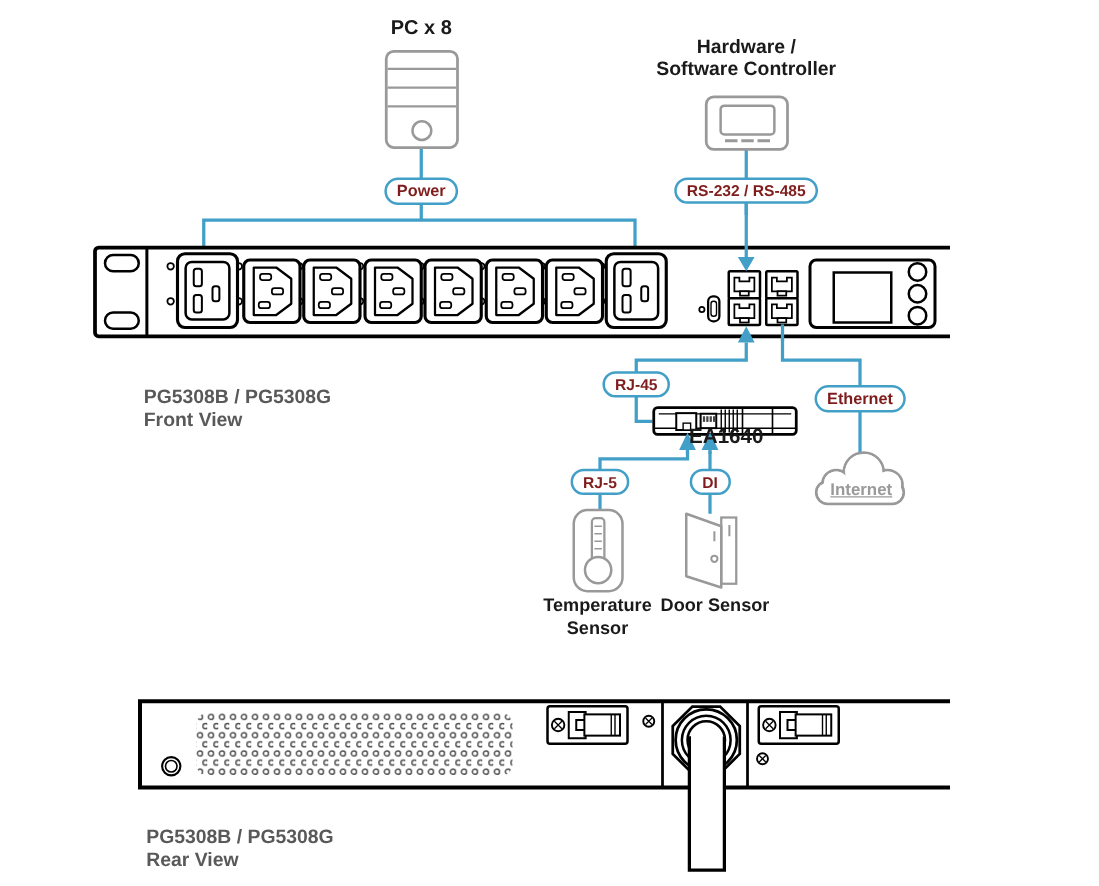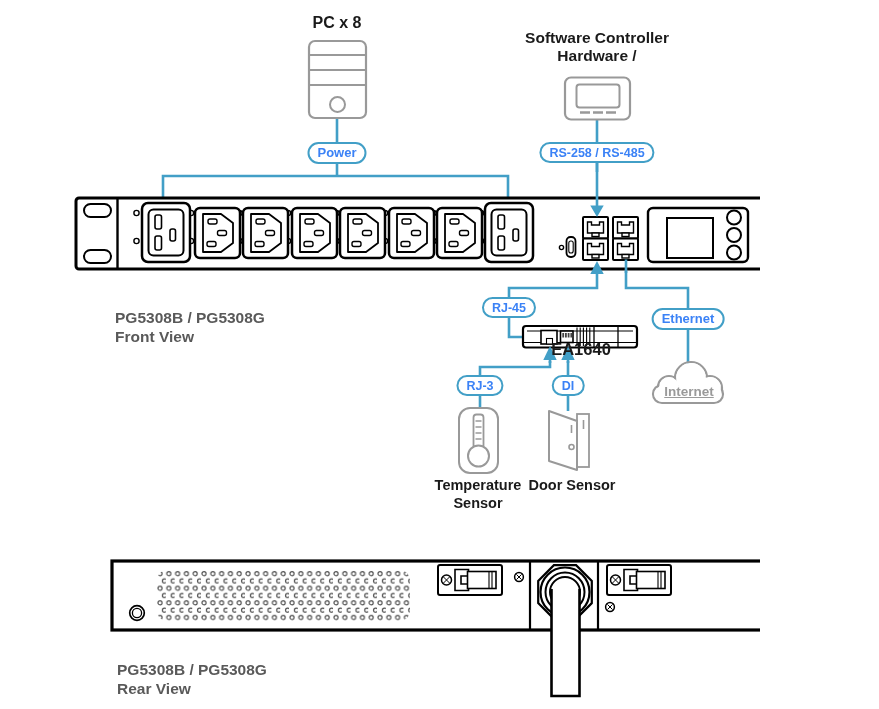--- a/index.html
+++ b/index.html
@@ -7,21 +7,21 @@
     position:relative;width:760px;height:709px;background:#fff;overflow:hidden;
     font-family:"Liberation Sans","DejaVu Sans",sans-serif;
   }
   svg.art{position:absolute;left:0;top:0;}
   .lbl{position:absolute;font-weight:bold;color:#1a1a1a;white-space:nowrap;}
   .center{transform:translateX(-50%);text-align:center;}
   .pill{
     position:absolute;transform:translateX(-50%);
     background:#fff;border:2.5px solid #429fc7;border-radius:12px;
     padding:1.5px 8px;font-weight:bold;font-size:12.5px;line-height:1.15;
-    color:#3b82f6;white-space:nowrap;z-index:5;
+    color:#7f1d1d;white-space:nowrap;z-index:5;
   }
   .node-label{font-size:15.5px;line-height:18px;z-index:4;}
   .caption{font-size:15.5px;line-height:19px;color:#595959;z-index:4;margin-top:19px;}
   .ea-label{font-size:16.5px;z-index:4;margin-top:34px;}
   .internet-label{font-size:13.5px;color:#9a9a9a;z-index:4;}
   .sensor-label{font-size:14.5px;line-height:18px;z-index:4;}
 </style>
 </head>
 <body>
 
@@ -285,40 +285,40 @@
       <circle cx="565" cy="592" r="19.5" stroke-width="2"></circle>
       <circle cx="565" cy="592" r="15" stroke-width="2"></circle>
     </g>
     <path d="M551.5,589 V696 H579.5 V589" stroke-width="2.6" fill="#fff"></path>
   </g>
 </svg>
 
 <div class="lbl center" style="left:337px;top:14px;font-size:16px;">PC x 8</div>
 
 <div class="lbl center node-label" style="left:597px;top:29px;">
+  <div>Hardware /</div>
   <div>Software Controller</div>
-  <div>Hardware /</div>
 </div>
 
 <div class="pill" style="left:337px;top:142px;font-size:13px;">Power</div>
 
-<div class="pill" style="left:597px;top:142px;">RS-258 / RS-485</div>
+<div class="pill" style="left:597px;top:142px;">RS-232 / RS-485</div>
 
 <div class="lbl caption" style="left:115px;top:289px;">
   <div>PG5308B / PG5308G</div>
   <div>Front View</div>
 </div>
 
 <div class="pill" style="left:509px;top:297px;text-align:right;">RJ-45</div>
 
 <div class="lbl center ea-label" style="left:581px;top:306px;">EA1640</div>
 
 <div class="pill" style="left:688px;top:308px;font-size:13px;">Ethernet</div>
 
-<div class="pill" style="left:480px;top:375px;">RJ-3</div>
+<div class="pill" style="left:480px;top:375px;">RJ-5</div>
 
 <div class="pill" style="left:568px;top:375px;">DI</div>
 
 <div class="lbl center internet-label" style="left:689px;top:384px;text-decoration:underline;">Internet</div>
 
 <div class="lbl center sensor-label" style="left:478px;top:476px;">
   <div>Temperature</div>
   <div>Sensor</div>
 </div>
 

